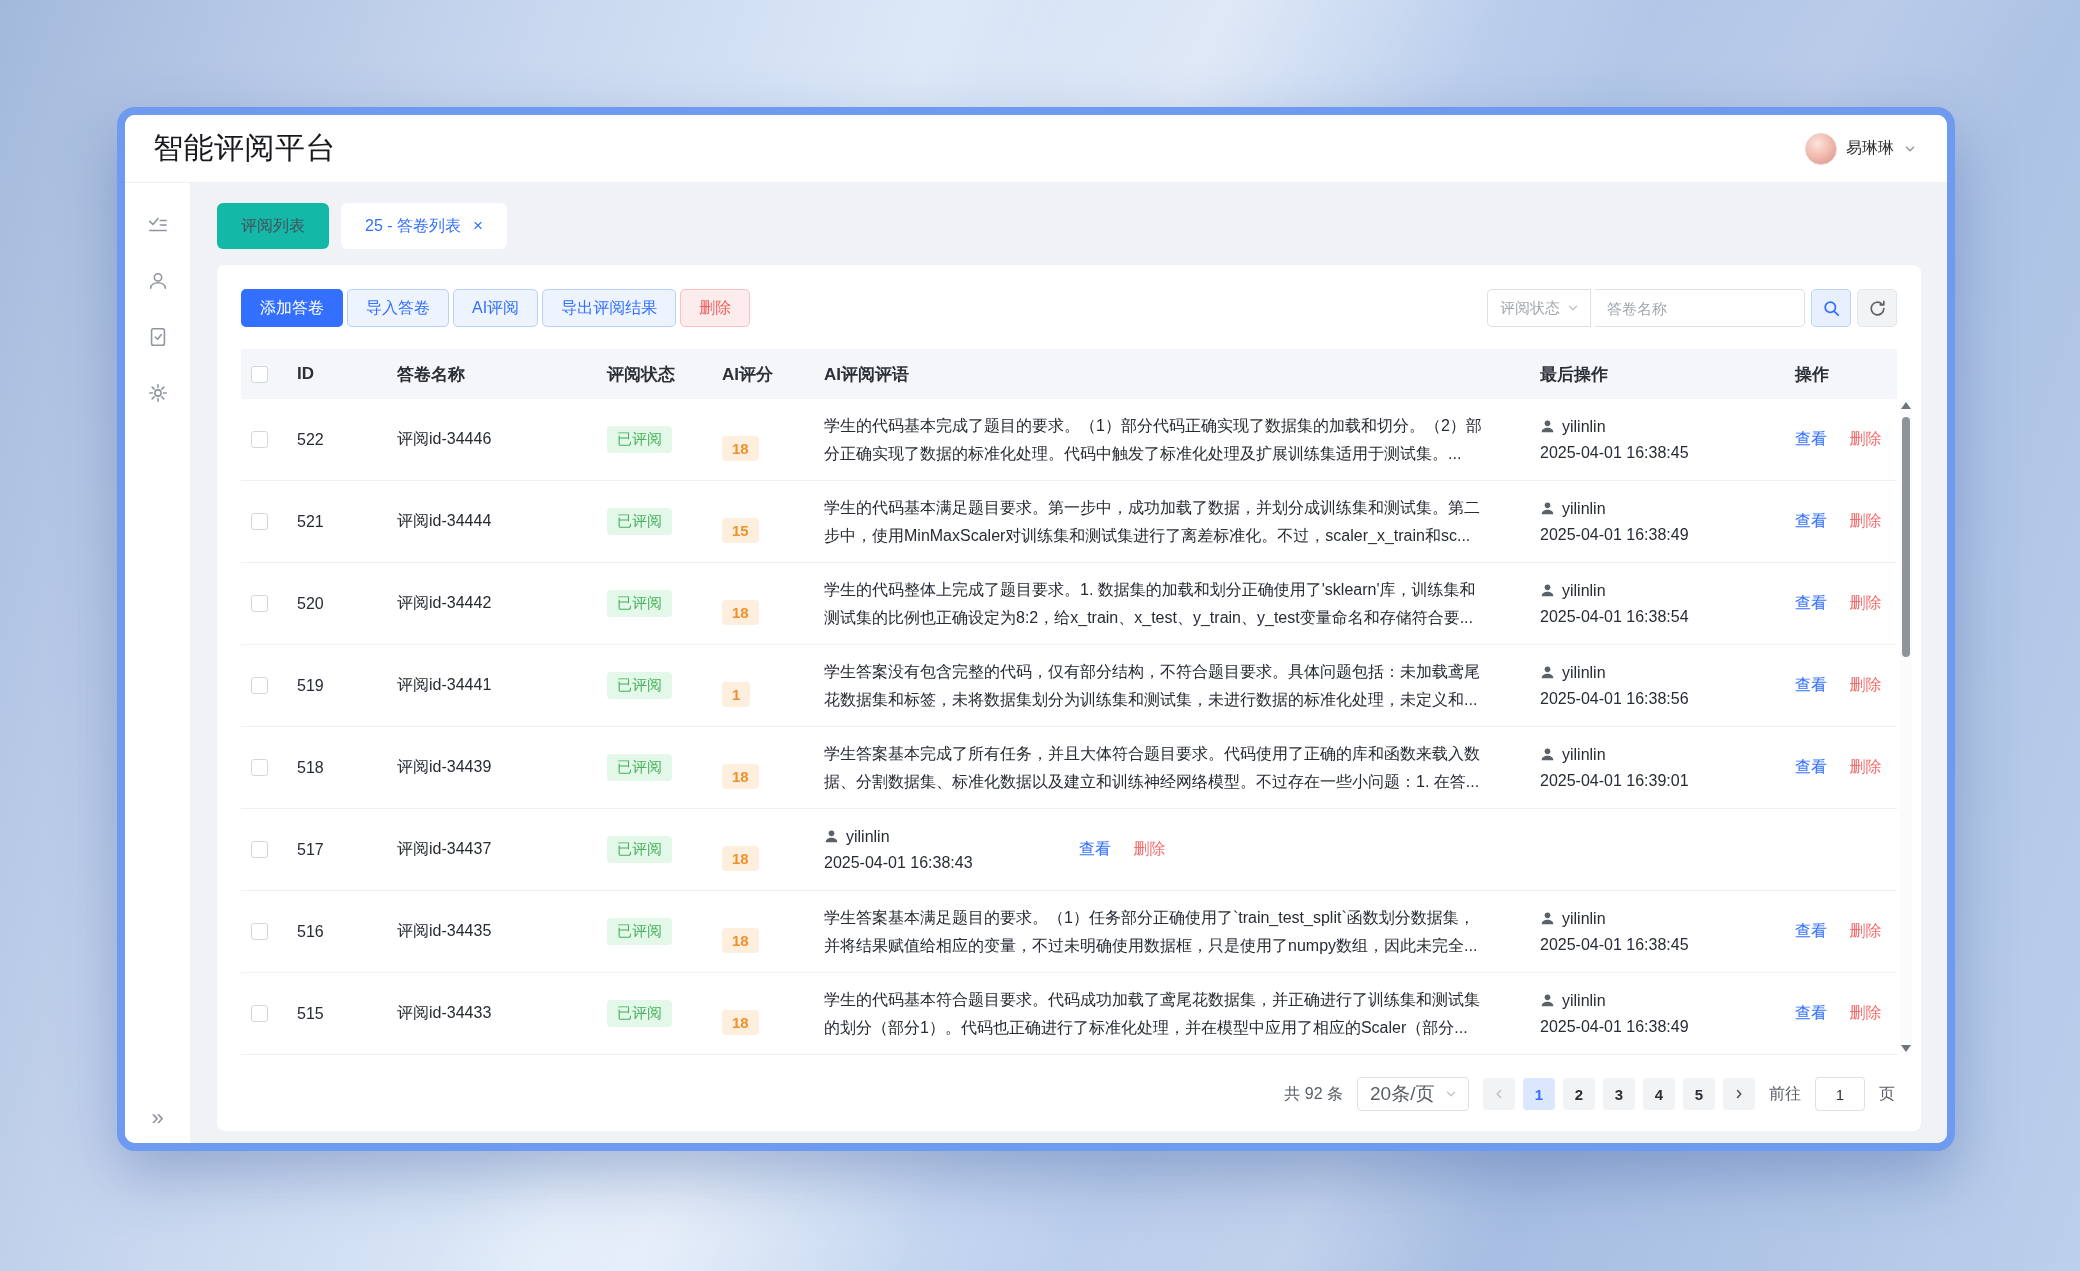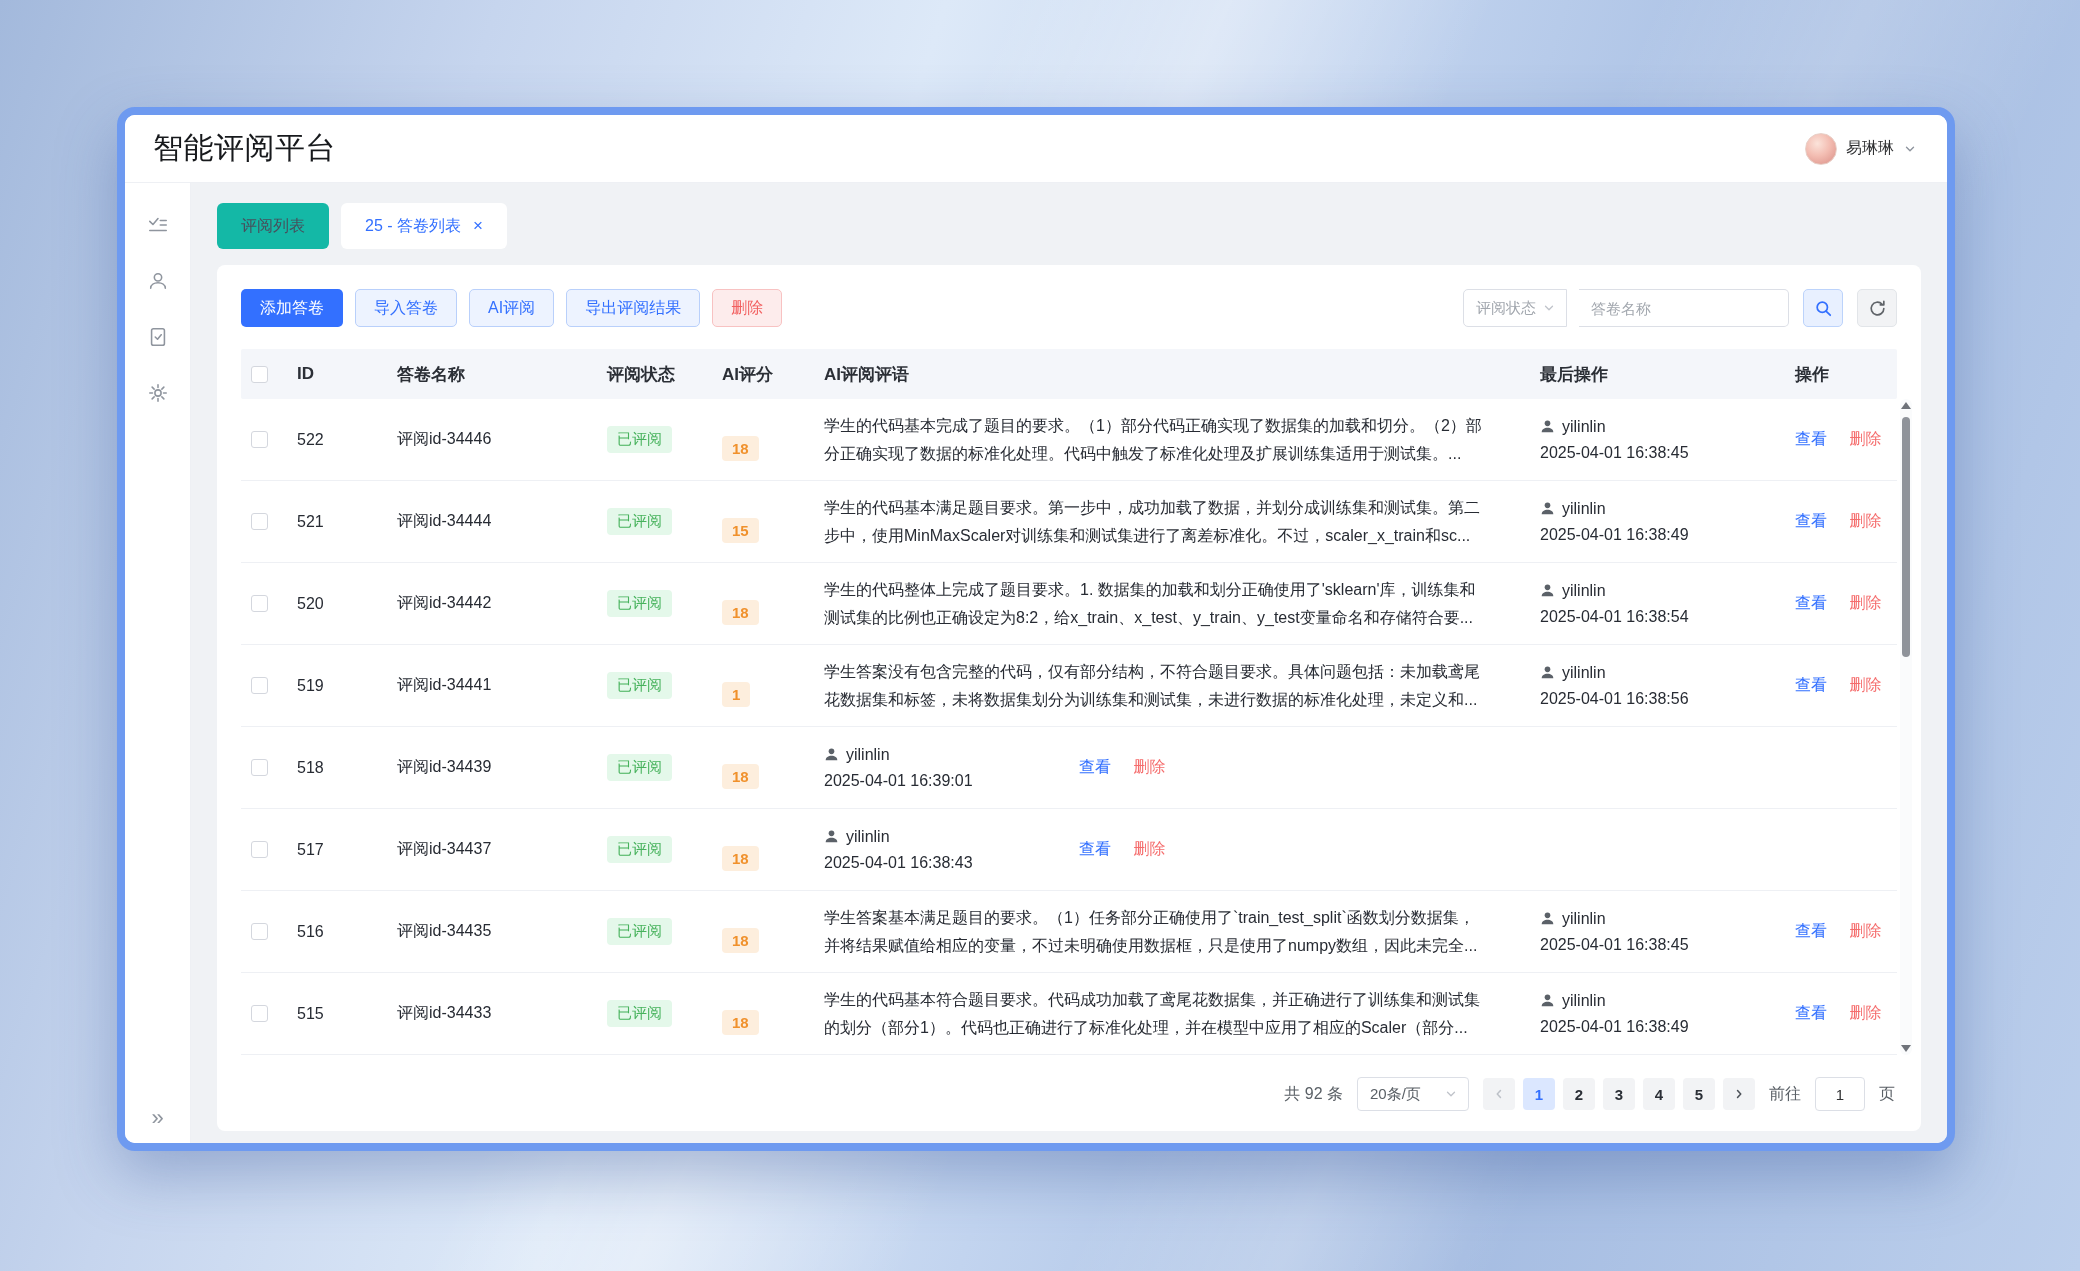--- a/index.html
+++ b/index.html
@@ -35,21 +35,21 @@
   .collapse-btn { margin-top:auto; font-size:22px; color:#8f959e; cursor:pointer; line-height:1; }
   .content { flex:1; background:#f0f2f5; padding:20px 26px 12px; display:flex; flex-direction:column; min-width:0; }
   
   .tabbar { display:flex; gap:12px; margin-bottom:16px; flex:none; }
   .tab { height:46px; padding:0 24px; border-radius:6px; background:#14b8a6; color:#474f5c;
     font-size:16px; display:flex; align-items:center; cursor:pointer; }
   .tab.active { background:#fff; color:#3370ff; }
   .tab-close { margin-left:12px; font-size:17px; color:#3370ff; cursor:pointer; }
   
   .panel { background:#fff; border-radius:8px; flex:1; padding:24px 24px 0; display:flex; flex-direction:column; min-height:0; }
-  .toolbar { display:flex; align-items:center; gap:12px; flex:none; }
+  .toolbar { display:flex; align-items:center; gap:4px; flex:none; }
   .btn { height:38px; padding:0 18px; border-radius:5px; font-size:16px; cursor:pointer;
     font-family:inherit; border:1px solid transparent; }
   .btn.primary { background:#3370ff; color:#fff; }
   .btn.plain { background:#edf3ff; border-color:#b9d0fb; color:#3370ff; }
   .btn.danger { background:#fdecec; border-color:#f8c2c2; color:#f25f5f; }
   .tool-spacer { flex:1; }
   .select { height:38px; background:#fff; border:1px solid #dcdfe6; display:flex; align-items:center;
     justify-content:space-between; padding:0 10px 0 12px; font-size:15px; color:#a2a7ae; cursor:pointer; }
   .select.status { width:104px; border-radius:5px 0 0 5px; }
   .search-input { width:210px; height:38px; border:1px solid #dcdfe6; border-left:none; border-radius:0 5px 5px 0;
@@ -89,21 +89,21 @@
   .scrollbar { position:absolute; right:-15px; top:50px; bottom:0; width:12px;
     background:#fafbfc; border-radius:6px; display:flex; flex-direction:column; align-items:center; }
   .sb-up { width:0; height:0; border-left:5px solid transparent; border-right:5px solid transparent;
     border-bottom:7px solid #6f737a; margin-top:3px; }
   .sb-thumb { width:8px; height:240px; background:#8f939a; border-radius:4px; margin-top:8px; cursor:grab; }
   .sb-down { width:0; height:0; border-left:5px solid transparent; border-right:5px solid transparent;
     border-top:7px solid #6f737a; margin-top:auto; margin-bottom:3px; }
   
   .pagination { flex:none; display:flex; align-items:center; justify-content:flex-end; gap:14px;
     padding:22px 2px 26px; font-size:16px; color:#5a6066; }
-  .select.small { width:112px; height:34px; border-radius:4px; font-size:15px; color:#5a6066; }
+  .select.small { width:112px; height:34px; border-radius:4px; font-size:19px; color:#5a6066; }
   .pages { display:flex; align-items:center; gap:8px; }
   .page-btn { min-width:32px; height:32px; border:none; border-radius:4px; background:#f2f3f5;
     color:#2b2f36; font-size:15px; font-weight:700; font-family:inherit; cursor:pointer;
     display:flex; align-items:center; justify-content:center; }
   .page-btn.active { background:#dbe7ff; color:#3370ff; }
   .page-btn.nav svg { width:14px; height:14px; }
   .goto-input { width:50px; height:34px; border:1px solid #dcdfe6; border-radius:4px; text-align:center;
     font-size:15px; color:#303133; font-family:inherit; outline:none; }
 </style>
 </head>
@@ -322,20 +322,23 @@
               </div>
             </div>
               <div class="trow">
               <div class="col c-check">
                   <span class="checkbox"></span>
                 </div>
               <div class="col c-id">518</div>
               <div class="col c-name">评阅id-34439</div>
               <div class="col c-status"><span class="badge green">已评阅</span></div>
               <div class="col c-score"><span class="badge orange">18</span></div>
+              <div class="col c-comment">
+                  <div class="comment">学生答案基本完成了所有任务，并且大体符合题目要求。代码使用了正确的库和函数来载入数据、分割数据集、标准化数据以及建立和训练神经网络模型。不过存在一些小问题：1. 在答...</div>
+                </div>
               <div class="col c-lastop">
                 <div class="op-user">
                   <svg viewBox="0 0 16 16" fill="#5b6168">
                       <circle cx="8" cy="4.6" r="3"></circle>
                       <path d="M1.8 14c0-3.2 2.8-4.8 6.2-4.8s6.2 1.6 6.2 4.8z"></path>
                     </svg>
                   <span>yilinlin</span>
                 </div>
                 <div class="op-time">2025-04-01 16:39:01</div>
               </div>

